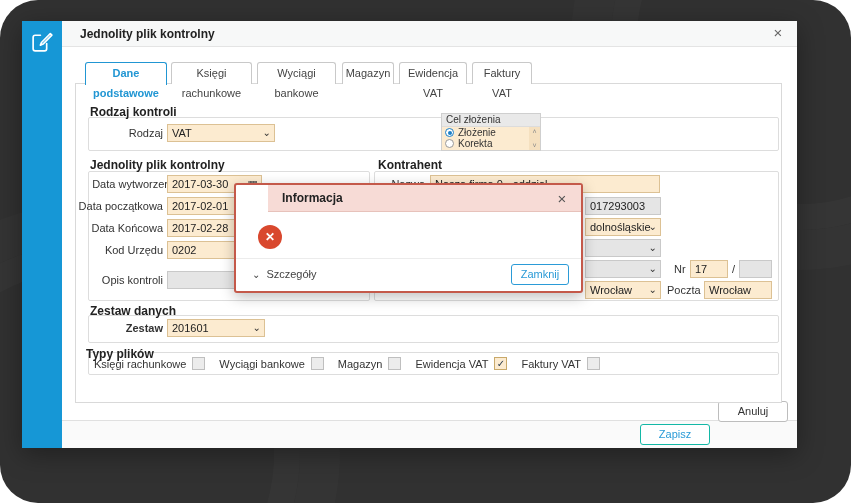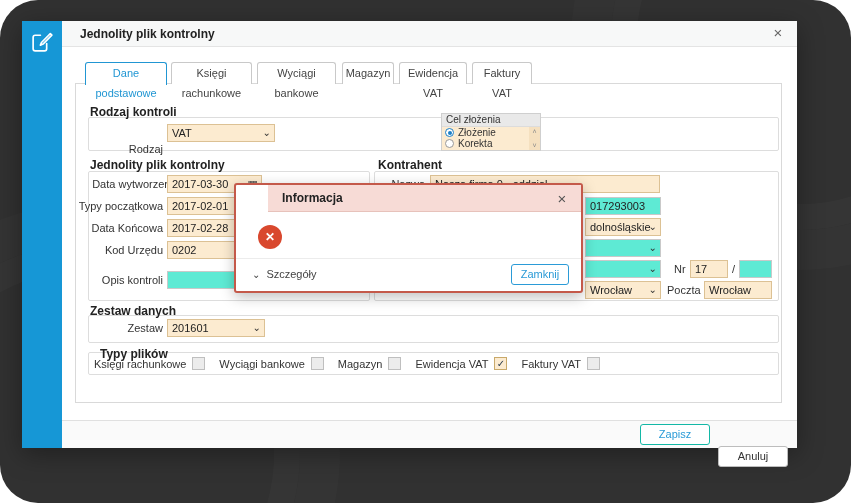--- a/index.html
+++ b/index.html
@@ -11,30 +11,30 @@
 
   .window { position: absolute; left: 22px; top: 21px; width: 775px; height: 427px; background: #fff; box-shadow: 0 6px 24px rgba(0,0,0,.35); }
   .sidebar { position: absolute; left: 0; top: 0; width: 40px; height: 427px; background: #1697d6; }
   .sidebar svg { position: absolute; left: 8px; top: 9px; }
 
   .titlebar { position: absolute; left: 40px; top: 0; width: 735px; height: 26px; background: #f7f8f8; border-bottom: 1px solid #e4e4e4; }
   .titlebar .title { position: absolute; left: 18px; top: 0; line-height: 26px; font-size: 12px; font-weight: bold; color: #222; }
   .win-close { position: absolute; right: 10px; top: 3px; width: 18px; height: 18px; font-size: 15px; line-height: 18px; text-align: center; color: #666; cursor: pointer; }
 
   .tab { position: absolute; top: 41px; height: 22px; line-height: 20px; text-align: center; font-size: 11px; color: #444; background: #fff; border: 1px solid #c9c9c9; border-bottom: none; border-radius: 3px 3px 0 0; z-index: 2; cursor: pointer; }
-  .tab.active { height: 23px; color: #2196d3; border-color: #2196d3; z-index: 4; font-weight: normal; }
+  .tab.active { height: 23px; color: #2196d3; border-color: #2196d3; z-index: 4; font-weight: bold; }
 
   .panel { position: absolute; left: 53px; top: 62px; width: 707px; height: 320px; border: 1px solid #d9d9d9; background: #fff; z-index: 1; }
 
   .gtitle { position: absolute; font-size: 12px; font-weight: bold; color: #222; white-space: nowrap; z-index: 2; }
   .gbox { position: absolute; border: 1px solid #ddd; border-radius: 2px; background: #fff; z-index: 1; }
 
   .lbl { position: absolute; font-size: 11px; color: #333; white-space: nowrap; z-index: 2; }
   .rlbl { text-align: right; }
-  .field { position: absolute; height: 18px; border: 1px solid #c9c9c9; background: #5eead4; font-size: 11px; line-height: 16px; padding: 0 4px; color: #222; white-space: nowrap; overflow: hidden; z-index: 2; }
+  .field { position: absolute; height: 18px; border: 1px solid #c9c9c9; background: #e5e5e5; font-size: 11px; line-height: 16px; padding: 0 4px; color: #222; white-space: nowrap; overflow: hidden; z-index: 2; }
   .cream { background: #fcebd0; border-color: #dcc194; }
   .dd { padding-right: 15px; }
   .dd-arrow { position: absolute; right: 3px; top: 1px; font-size: 10px; line-height: 14px; color: #333; }
   .cal { position: absolute; right: 3px; top: 1px; font-size: 11px; line-height: 15px; color: #444; }
 
   
   .cel { position: absolute; left: 419px; top: 92px; width: 100px; height: 38px; border: 1px solid #cfcfcf; background: #fcebd0; z-index: 3; }
   .cel-header { height: 13px; background: #e9e9e9; border-bottom: 1px solid #dcdcdc; font-size: 10px; line-height: 12px; padding-left: 4px; color: #333; }
   .cel-row { height: 11px; display: flex; align-items: center; gap: 4px; padding-left: 3px; font-size: 10px; color: #333; cursor: pointer; }
   .radio { width: 9px; height: 9px; border-radius: 50%; border: 1px solid #999; background: #fff; position: relative; flex: 0 0 auto; }
@@ -96,21 +96,21 @@
     <div class="tab" style="left:149px;width:81px;">Księgi rachunkowe</div>
     <div class="tab" style="left:235px;width:79px;">Wyciągi bankowe</div>
     <div class="tab" style="left:320px;width:52px;">Magazyn</div>
     <div class="tab" style="left:377px;width:68px;">Ewidencja VAT</div>
     <div class="tab" style="left:450px;width:60px;">Faktury VAT</div>
 
     <div class="panel"></div>
 
     <div class="gtitle" style="left:68px;top:84px;">Rodzaj kontroli</div>
     <div class="gbox" style="left:66px;top:96px;width:691px;height:34px;"></div>
-    <div class="lbl rlbl" style="left:20px;top:106px;width:121px;margin-top:16px;">Rodzaj</div>
+    <div class="lbl rlbl" style="left:20px;top:106px;width:121px;">Rodzaj</div>
     <div class="field cream dd" style="left:145px;top:103px;width:108px;">
       <span>VAT</span>
       <span class="dd-arrow">⌄</span>
     </div>
 
     <div class="cel">
       <div class="cel-header">Cel złożenia</div>
       <div class="cel-row">
         <span class="radio checked"></span>
         <span>Złożenie</span>
@@ -127,21 +127,21 @@
 
     <div class="gtitle" style="left:68px;top:137px;">Jednolity plik kontrolny</div>
     <div class="gbox" style="left:66px;top:150px;width:282px;height:130px;"></div>
 
     <div class="lbl rlbl" style="left:36px;top:157px;width:121px;">Data wytworzenia</div>
     <div class="field cream" style="left:145px;top:154px;width:95px;">
       <span>2017-03-30</span>
       <span class="cal">▦</span>
     </div>
 
-    <div class="lbl rlbl" style="left:20px;top:179px;width:121px;">Typy początkowa</div>
+    <div class="lbl rlbl" style="left:20px;top:179px;width:121px;">Data początkowa</div>
     <div class="field cream" style="left:145px;top:176px;width:95px;">
       <span>2017-02-01</span>
       <span class="cal">▦</span>
     </div>
 
     <div class="lbl rlbl" style="left:20px;top:201px;width:121px;">Data Końcowa</div>
     <div class="field cream" style="left:145px;top:198px;width:95px;">
       <span>2017-02-28</span>
       <span class="cal">▦</span>
     </div>
@@ -195,27 +195,27 @@
       <span>Wrocław</span>
       <span class="dd-arrow">⌄</span>
     </div>
     <div class="lbl" style="left:645px;top:263px;">Poczta</div>
     <div class="field cream" style="left:682px;top:260px;width:68px;">
       <span>Wrocław</span>
     </div>
 
     <div class="gtitle" style="left:68px;top:283px;">Zestaw danych</div>
     <div class="gbox" style="left:66px;top:294px;width:691px;height:28px;"></div>
-    <div class="lbl rlbl" style="left:20px;top:301px;width:121px;">Zestaw</div>
+    <div class="lbl rlbl" style="left:20px;top:301px;width:121px;font-weight:bold;">Zestaw</div>
     <div class="field cream dd" style="left:145px;top:298px;width:98px;">
       <span>201601</span>
       <span class="dd-arrow">⌄</span>
     </div>
 
-    <div class="gtitle" style="left:78px;top:326px;">Typy plików</div>
+    <div class="gtitle" style="left:64px;top:326px;">Typy plików</div>
     <div class="gbox" style="left:66px;top:331px;width:691px;height:23px;"></div>
     <div class="types-row">
       <div class="type-item">
         <span>Księgi rachunkowe</span>
         <span class="cb"></span>
       </div>
       <div class="type-item">
         <span>Wyciągi bankowe</span>
         <span class="cb"></span>
       </div>
@@ -230,21 +230,21 @@
           </span>
       </div>
       <div class="type-item">
         <span>Faktury VAT</span>
         <span class="cb"></span>
       </div>
     </div>
 
     <div class="footer"></div>
     <button class="btn primary" style="left:618px;top:403px;">Zapisz</button>
-    <button class="btn plain" style="left:696px;top:425px;text-align:center;">Anuluj</button>
+    <button class="btn plain" style="left:696px;top:380px;text-align:center;">Anuluj</button>
 
     <div class="modal">
       <div class="modal-header">
         <span class="modal-title">Informacja</span>
         <span class="modal-close">×</span>
       </div>
       <div class="err-badge">✕</div>
       <div class="modal-foot">
         <div class="details">
           <span class="chev">⌄</span>

